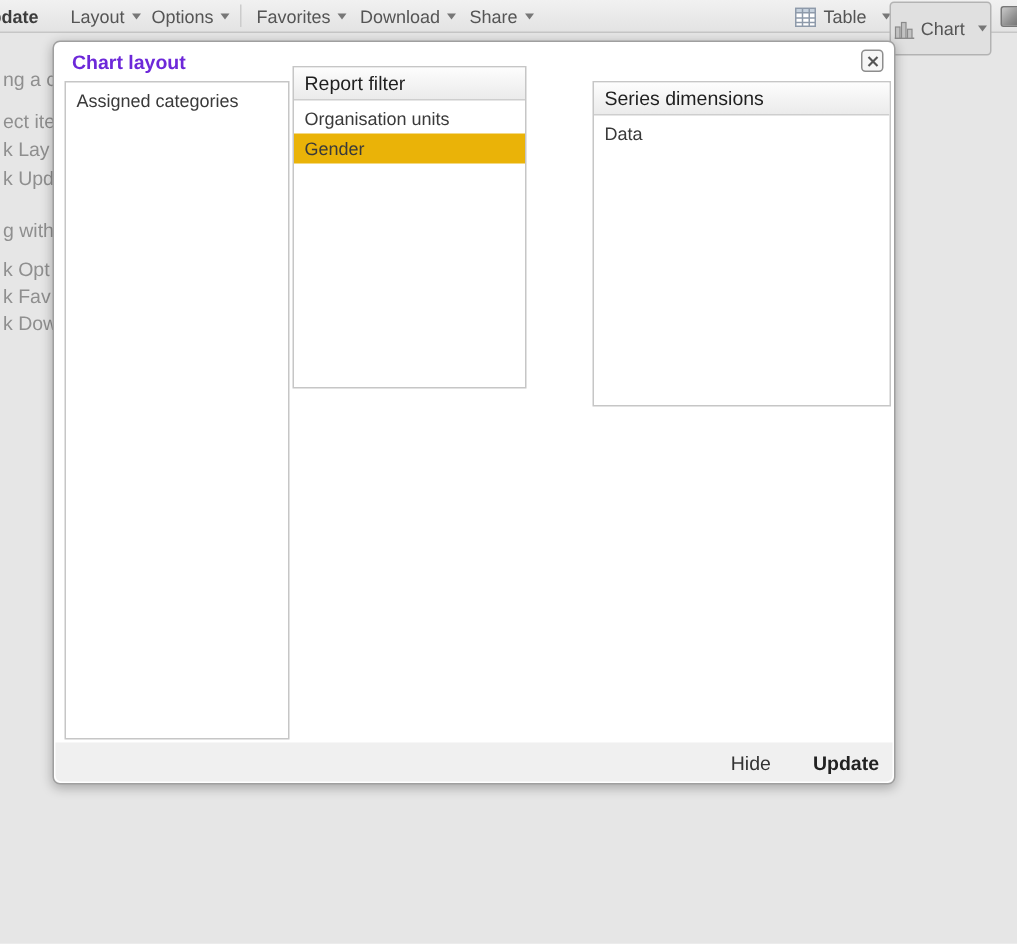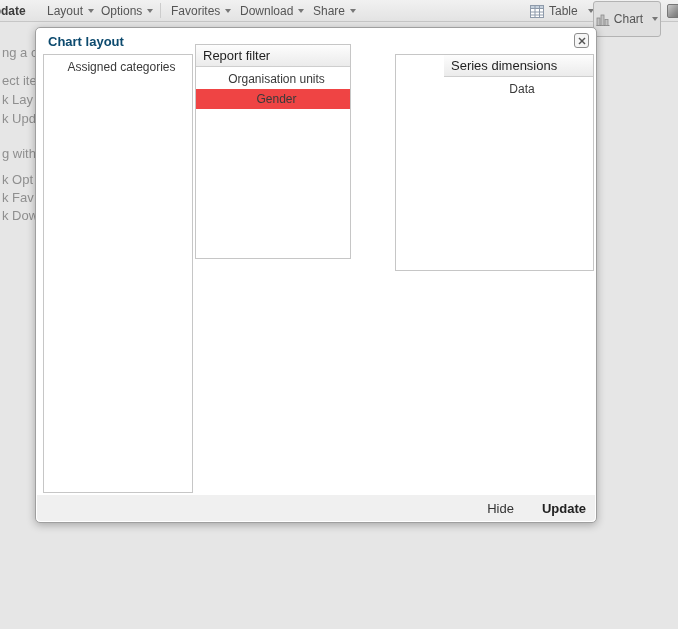--- a/index.html
+++ b/index.html
@@ -44,47 +44,47 @@
   }
 
   
   .dialog {
     position:absolute; left:35px; top:27px; width:562px; height:496px;
     background:#ffffff; border:1px solid #9f9f9f; border-radius:5px;
     box-shadow:0 2px 8px rgba(0,0,0,0.28), inset 0 0 0 1px rgba(255,255,255,0.85);
   }
   .dialog-title {
     position:absolute; left:12px; top:0; height:26px; line-height:27px;
-    font-size:13px; font-weight:bold; color:#0c4a6e;
+    font-size:13px; font-weight:bold; color:#6d28d9;
   }
   .close-btn {
     position:absolute; right:7px; top:5px; width:15px; height:15px;
     border:1px solid #8d8d8d; border-radius:3px; background:#f6f6f6;
     display:flex; align-items:center; justify-content:center; cursor:pointer;
   }
 
   .panel {
     position:absolute; border:1px solid #c6c6c6; background:#fff; overflow:hidden;
   }
   .panel-header {
     height:22px; line-height:21px; padding-left:7px;
     background:linear-gradient(#fdfdfd,#ebebeb);
     border-bottom:1px solid #cecece;
     font-size:13px; color:#1f1f1f; white-space:nowrap;
   }
   .panel-items { padding-top:2px; }
   .item {
     height:20px; line-height:20px; padding-left:7px;
-    font-size:12px; color:#3a3a3a; cursor:pointer; white-space:nowrap;text-align:center;
+    font-size:12px; color:#3a3a3a; cursor:pointer; white-space:nowrap;
   }
-  .item.selected { background:#ef4444; }
+  .item.selected { background:#eab308; }
 
   .panel-excluded { left:7px;  top:26px;  width:150px; height:439px; }
   .panel-filter   { left:159px; top:16px; width:156px; height:215px; }
-  .panel-series   { left:359px; top:26px; width:199px; height:217px;padding-left:48px; }
+  .panel-series   { left:359px; top:26px; width:199px; height:217px; }
   .panel-category { left:159px; top:248px; width:198px; height:217px; }
 
   .dialog-footer {
     position:absolute; left:1px; right:1px; bottom:1px; height:26px;
     background:#f0f0f0; border-radius:0 0 4px 4px;
     display:flex; align-items:center; justify-content:flex-end; gap:28px;
     padding-right:9px; font-size:13px; color:#333;
   }
   .footer-btn { cursor:pointer; }
   .footer-btn.bold { font-weight:bold; color:#222; }

